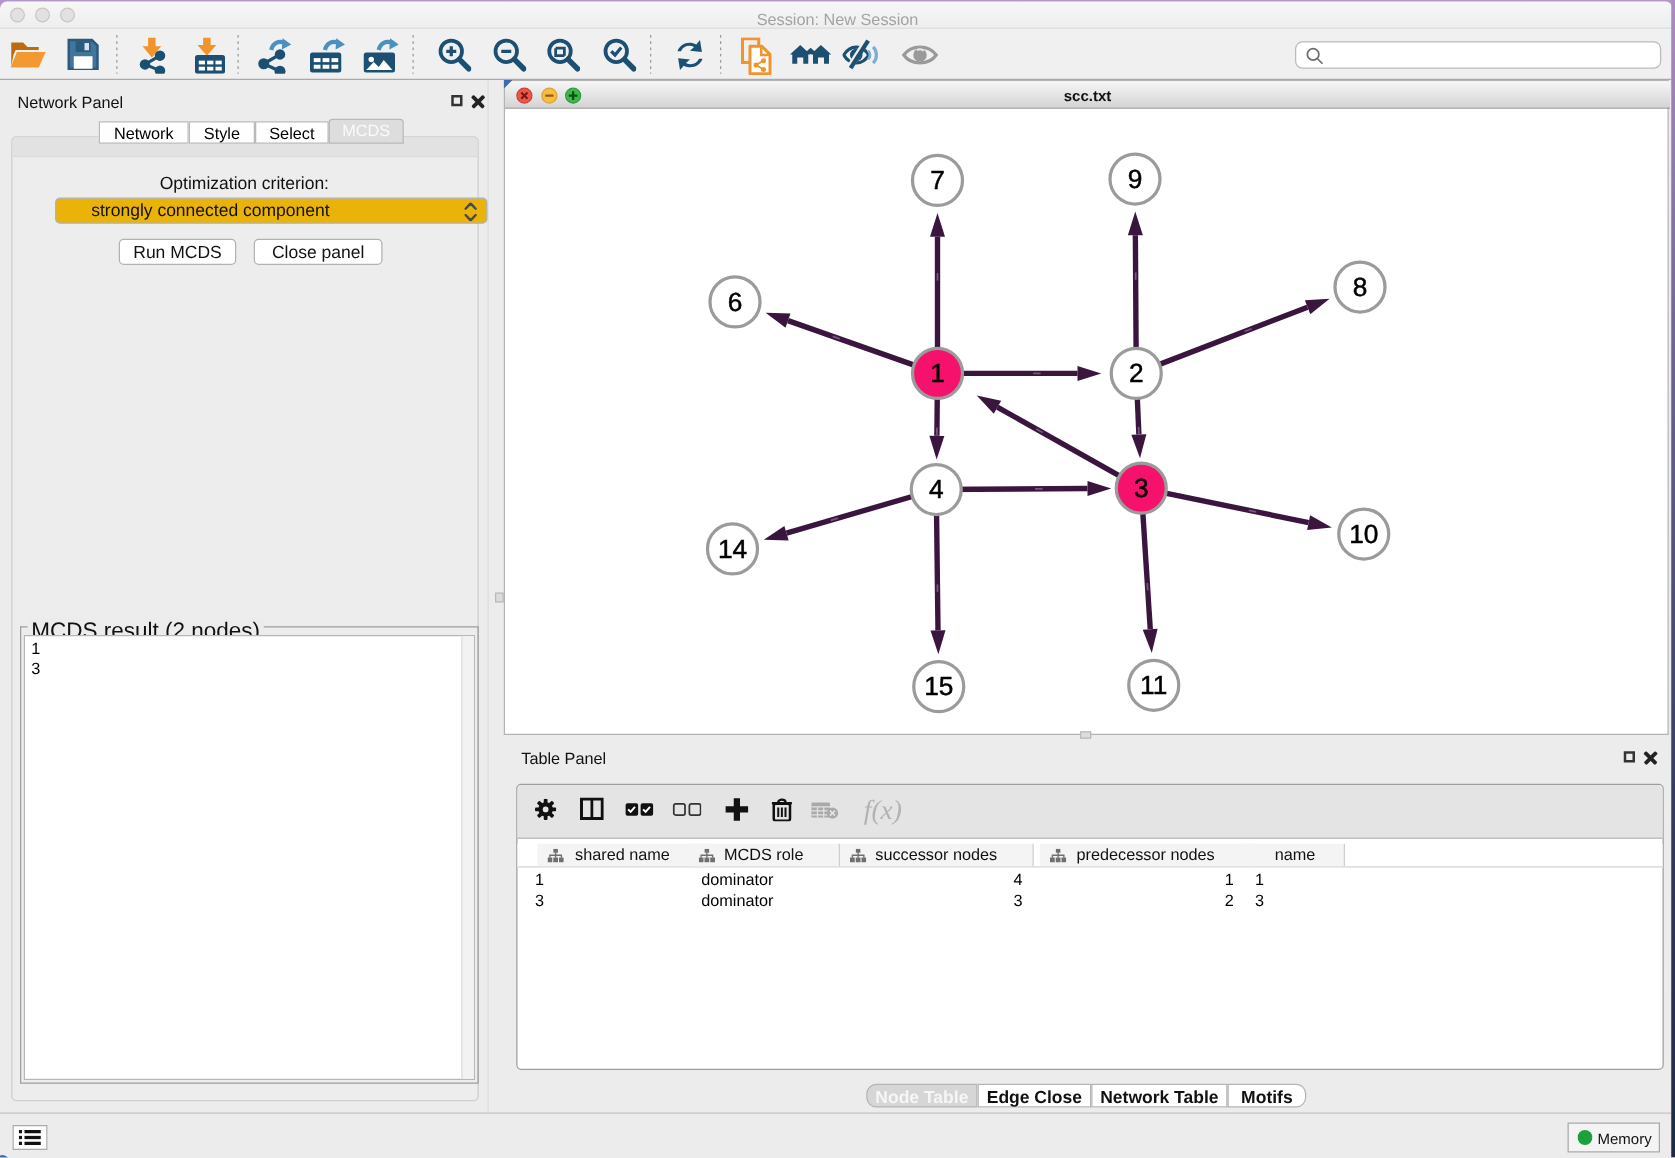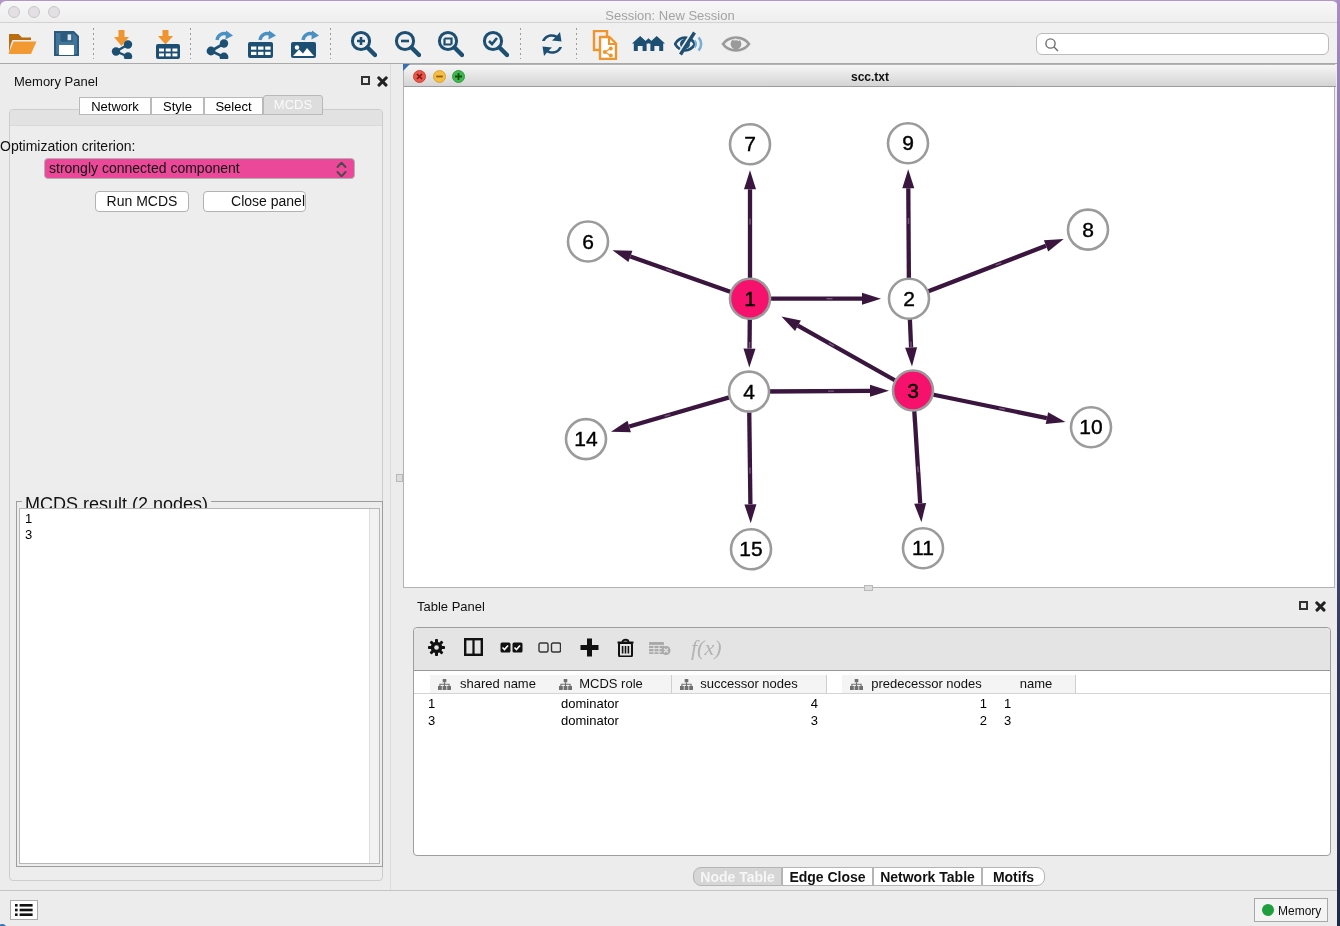--- a/index.html
+++ b/index.html
@@ -36,24 +36,24 @@
   width:13px; height:2.6px; background:#222; border-radius:1px; }
 .winbtn-x:before { transform:rotate(45deg); }
 .winbtn-x:after { transform:rotate(-45deg); }
 
 .cptab { position:absolute; top:0; height:18px; background:#fefefe; border:1px solid #b9b9b9;
   text-align:center; line-height:17px; color:#000; font-size:13px; }
 #cpBody { left:9px; top:45px; width:374px; height:772px; background:#ededed;
   border:1px solid #cdcdcd; border-radius:4px; }
 #cpBodyTop { left:10px; top:46px; width:372px; height:16px; background:#e2e2e2;
   border-bottom:1px solid #d9d9d9; border-top-left-radius:3px; border-top-right-radius:3px; }
-#optlabel { left:0; top:74px; width:391px; font-size:14px; color:#111; }
-#combo { left:44px; top:94px; width:311px; height:21px; background:#ec4899;
+#optlabel { left:0; top:74px; width:391px; text-align:center; font-size:14px; color:#111; }
+#combo { left:44px; top:94px; width:346px; height:21px; background:#eab308;
   border:1px solid #b2b2b2; border-radius:4px; font-size:14px; color:#111;
-  line-height:19px; padding-left:4px; }
+  line-height:19px; padding-left:28px; }
 #combo svg { position:absolute; right:7px; top:3px; }
 .btn { position:absolute; height:21px; background:#fff; border:1px solid #b2b2b2;
   border-radius:4px; font-size:14px; color:#111; text-align:center; line-height:19px; }
 #fieldset { left:16px; top:437px; width:367px; height:366px; border:1px solid #9d9d9d; }
 #fieldlegend { left:22px; top:430px; background:#ececec; padding:0 3px; font-size:18px; color:#111; }
 #fieldinner { left:19px; top:444px; width:361px; height:356px; background:#fff;
   border:1px solid #b7b7b7;
   font-size:13px; line-height:16px; padding:2px 0 0 5px; color:#000; }
 #fieldscroll { left:369px; top:445px; width:10px; height:354px; background:#f2f2f2;
   border-left:1px solid #ddd; }
@@ -230,38 +230,38 @@
     </svg>
 </div>
 <div class="abs" id="search">
   <svg width="16" height="16" style="position:absolute;left:7px;top:3px" viewBox="0 0 16 16">
     <circle cx="6.5" cy="6.5" r="4.6" fill="none" stroke="#6e6e6e" stroke-width="1.4"></circle>
     <line x1="10" y1="10" x2="14" y2="14" stroke="#6e6e6e" stroke-width="1.4"></line>
   </svg>
 </div>
 
 <div class="abs" id="cpanel">
-  <div class="abs" id="cpTitle">Memory Panel</div>
+  <div class="abs" id="cpTitle">Network Panel</div>
   <div class="winbtn-sq" style="left:361px; top:12px;"></div>
   <div class="winbtn-x" style="left:377px; top:11px;"></div>
   <div class="abs" id="cpBody"></div>
   <div class="abs" id="cpBodyTop"></div>
   <div class="cptab" style="left:79px; top:33px; width:72px;">Network</div>
   <div class="cptab" style="left:151px; top:33px; width:53px;">Style</div>
   <div class="cptab" style="left:204px; top:33px; width:59px;">Select</div>
   <div class="cptab" style="left:263px; width:60px; background:#dddddd; color:#fafafa; border-radius:3px 3px 0 0; top:31px; height:20px;">MCDS</div>
   <div class="abs" id="optlabel">Optimization criterion:</div>
   <div class="abs" id="combo">strongly connected component
     <svg width="11" height="15" viewBox="0 0 11 15">
       <path d="M1.5 5 L5.5 0.7 L9.5 5" fill="none" stroke="#4a4a4a" stroke-width="1.9" stroke-linecap="round" stroke-linejoin="round"></path>
       <path d="M1.5 10 L5.5 14.3 L9.5 10" fill="none" stroke="#4a4a4a" stroke-width="1.9" stroke-linecap="round" stroke-linejoin="round"></path>
     </svg>
   </div>
   <div class="btn" style="left:95px; top:127px; width:94px;">Run MCDS</div>
-  <div class="btn" style="left:203px; top:127px; width:103px;text-align:right;">Close panel</div>
+  <div class="btn" style="left:203px; top:127px; width:103px;">Close panel</div>
   <div class="abs" id="fieldset"></div>
   <div class="abs" id="fieldlegend">MCDS result (2 nodes)</div>
   <div class="abs" id="fieldinner">1<br>3</div>
   <div class="abs" id="fieldscroll"></div>
 </div>
 
 <div class="abs" id="netframe">
   <svg width="7" height="7" viewBox="0 0 7 7" style="position:absolute;left:-1px;top:-1px;z-index:5">
     <path d="M0 0 L7 0 L0 7 Z" fill="#3c6cb4"></path>
     </svg>
@@ -425,21 +425,21 @@
 <rect x="9.2" y="7" width="3.8" height="4" fill="#6f6f6f"></rect>
 <path d="M6.5 3.2 L6.5 7 M1.9 7 L1.9 5.2 L11.1 5.2 L11.1 7" stroke="#6f6f6f" stroke-width="1.1" fill="none"></path>
           </svg>MCDS role</div>
 <div class="hcol" style="left:258px;width:155px;"><svg width="13" height="11" viewBox="0 0 13 11" style="position:absolute;left:8px;top:4px">
 <rect x="4.7" y="0" width="3.6" height="3.2" fill="#6f6f6f"></rect>
 <rect x="0" y="7" width="3.8" height="4" fill="#6f6f6f"></rect>
 <rect x="4.6" y="7" width="3.8" height="4" fill="#6f6f6f"></rect>
 <rect x="9.2" y="7" width="3.8" height="4" fill="#6f6f6f"></rect>
 <path d="M6.5 3.2 L6.5 7 M1.9 7 L1.9 5.2 L11.1 5.2 L11.1 7" stroke="#6f6f6f" stroke-width="1.1" fill="none"></path>
           </svg>successor nodes</div>
-<div class="hcol" style="left:428px;width:170px;"><svg width="13" height="11" viewBox="0 0 13 11" style="position:absolute;left:8px;top:4px">
+<div class="hcol" style="left:418px;width:170px;"><svg width="13" height="11" viewBox="0 0 13 11" style="position:absolute;left:8px;top:4px">
 <rect x="4.7" y="0" width="3.6" height="3.2" fill="#6f6f6f"></rect>
 <rect x="0" y="7" width="3.8" height="4" fill="#6f6f6f"></rect>
 <rect x="4.6" y="7" width="3.8" height="4" fill="#6f6f6f"></rect>
 <rect x="9.2" y="7" width="3.8" height="4" fill="#6f6f6f"></rect>
 <path d="M6.5 3.2 L6.5 7 M1.9 7 L1.9 5.2 L11.1 5.2 L11.1 7" stroke="#6f6f6f" stroke-width="1.1" fill="none"></path>
           </svg>predecessor nodes</div>
 <div class="hcol" style="left:583px;width:79px;">name</div>
     </div>
     <div class="trow" style="left:14px;top:67px;">1</div>
 <div class="trow" style="left:147px;top:67px;">dominator</div>

